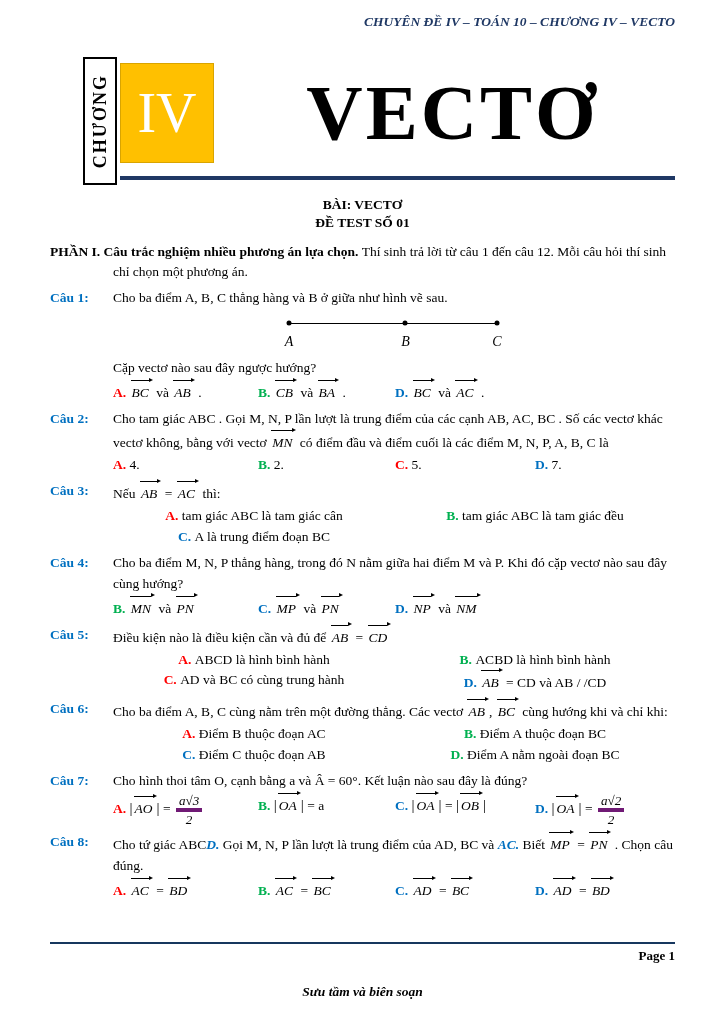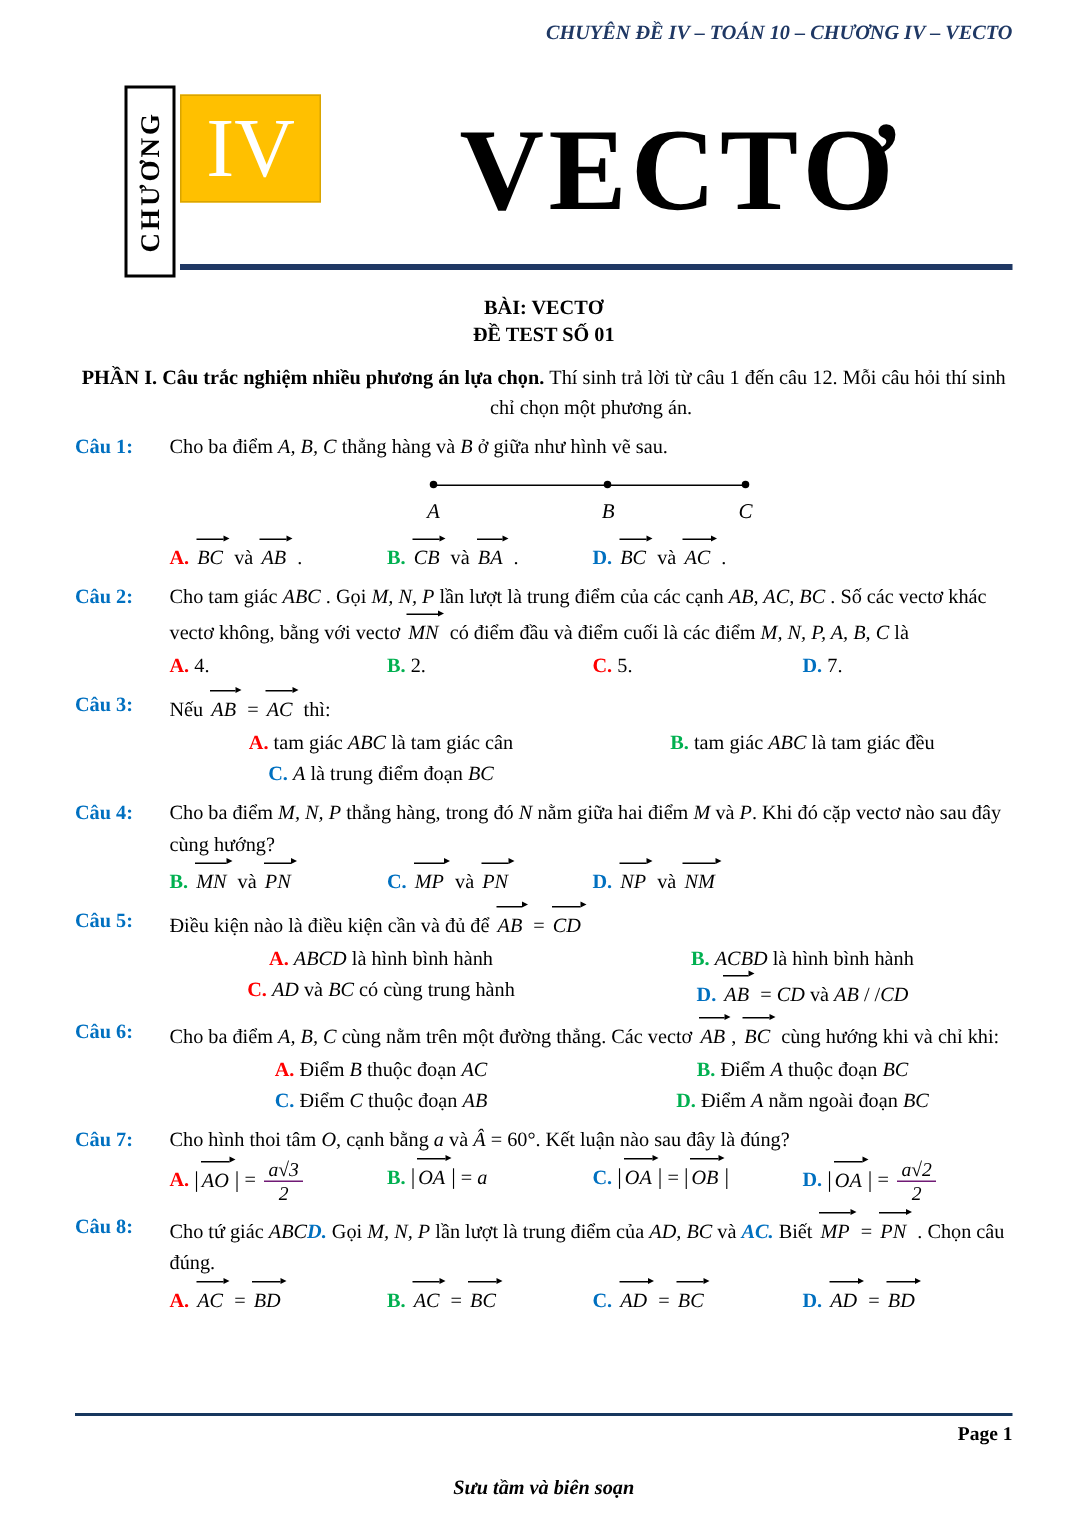--- a/index.html
+++ b/index.html
@@ -11,54 +11,54 @@
   }
   
   .doc-header{position:absolute;top:14px;right:50px;font-weight:bold;font-style:italic;
     color:#1F3864;font-size:13.5px;}
   
   .banner{position:relative;margin:36px 50px 0 50px;height:152px;}
   .chuong-box{position:absolute;left:33px;top:21px;width:34px;height:128px;border:2px solid #000;
     display:flex;align-items:center;justify-content:center;background:#fff;z-index:2;}
   .chuong-box span{writing-mode:vertical-rl;transform:rotate(180deg);font-weight:bold;
     font-size:18px;letter-spacing:2px;}
-  .iv-box{position:absolute;left:70px;top:27px;width:94px;height:72px;background:#FFC000;
+  .iv-box{position:absolute;left:70px;top:27px;width:94px;height:100px;background:#FFC000;
     border:1px solid #d9a400;display:flex;align-items:center;justify-content:center;
     color:#fff;font-size:56px;z-index:1;}
   .chapter-title{position:absolute;left:185px;right:5px;top:38px;text-align:center;
     font-weight:bold;font-size:78px;line-height:1;letter-spacing:3px;}
   .banner-rule{position:absolute;left:70px;right:0;top:140px;height:4px;background:#1F3864;}
   
   .center-titles{text-align:center;font-weight:bold;margin-top:8px;line-height:1.35;}
   
-  .part-head{margin:10px 50px 0 50px;padding-left:63px;text-indent:-63px;line-height:1.45;text-align:center;}
+  .part-head{margin:10px 50px 0 50px;padding-left:63px;text-indent:-63px;line-height:1.45;}
   
   .questions{margin:6px 50px 0 50px;}
   .question{position:relative;padding-left:63px;margin-top:5px;line-height:1.55;}
   .qlabel{position:absolute;left:0;top:0;color:#0070C0;font-weight:bold;}
   .options{display:grid;margin-top:1px;}
   .row4{grid-template-columns:145px 137px 140px 1fr;}
   .grid2{grid-template-columns:282px 1fr;text-align:center;}
   .option{white-space:nowrap;}
   .letter{font-weight:bold;}
   .seg-n{}
-  .seg-i{font-style:italic;}
+  .seg-i{}
   .seg-b{font-weight:bold;}
   .seg-bi{font-weight:bold;font-style:italic;}
   
   .vec{position:relative;display:inline-block;font-style:italic;padding:3px 4px 0 2px;}
   .vec::before{content:"";position:absolute;left:1px;right:4px;top:0;border-top:1.2px solid currentColor;}
   .vec::after{content:"";position:absolute;right:0;top:-2.5px;width:0;height:0;
     border-left:4.5px solid currentColor;border-top:2.5px solid transparent;border-bottom:2.5px solid transparent;}
   .absvec{white-space:nowrap;}
   .absvec .bar{font-size:1.12em;}
   
   .frac{display:inline-block;vertical-align:middle;text-align:center;line-height:1.15;
     font-style:italic;margin:0 2px;font-size:0.97em;}
-  .frac .num{display:block;border-bottom:1px solid #701a75;padding:0 3px;}
+  .frac .num{display:block;border-bottom:4px solid #701a75;padding:0 3px;}
   .frac .den{display:block;}
   
   .figure{position:relative;width:208px;height:42px;margin:8px 0 0 176px;}
   .fig-line{position:absolute;left:0;right:0;top:7px;border-top:1.4px solid #000;}
   .fig-dot{position:absolute;top:7px;width:5px;height:5px;border-radius:50%;background:#000;
     transform:translate(-50%,-50%);}
   .fig-label{position:absolute;top:15px;transform:translateX(-50%);font-style:italic;font-size:14px;}
   
   .footer-rule{position:absolute;left:50px;right:50px;top:942px;border-top:2.5px solid #17375E;}
   .footer-page{position:absolute;top:948px;right:50px;font-weight:bold;font-size:13px;}
@@ -94,20 +94,21 @@
       <div class="qbody"><span class="seg-n">Cho ba điểm </span><span class="seg-i">A, B, C</span><span class="seg-n"> thẳng hàng và </span><span class="seg-i">B</span><span class="seg-n"> ở giữa như hình vẽ sau.</span></div>
       <div class="figure">
         <div class="fig-line"></div>
         <span class="fig-dot" style="left: 0%;"></span>
         <span class="fig-label" style="left: 0%;">A</span>
         <span class="fig-dot" style="left: 56%;"></span>
         <span class="fig-label" style="left: 56%;">B</span>
         <span class="fig-dot" style="left: 100%;"></span>
         <span class="fig-label" style="left: 100%;">C</span>
       </div>
+      <div class="qbody"><span class="seg-n">Cặp vectơ nào sau đây ngược hướng?</span></div>
       <div class="options row4">
         <div class="option"><span class="letter" style="color: rgb(255, 0, 0);">A.&nbsp;</span><span class="vec">BC</span><span class="seg-n"> và </span><span class="vec">AB</span><span class="seg-n"> .</span></div>
         <div class="option"><span class="letter" style="color: rgb(0, 176, 80);">B.&nbsp;</span><span class="vec">CB</span><span class="seg-n"> và </span><span class="vec">BA</span><span class="seg-n"> .</span></div>
         <div class="option"><span class="letter" style="color: rgb(0, 112, 192);">D.&nbsp;</span><span class="vec">BC</span><span class="seg-n"> và </span><span class="vec">AC</span><span class="seg-n"> .</span></div>
       </div>
     </div>
     <div class="question">
       <span class="qlabel">Câu 2:</span>
       <div class="qbody"><span class="seg-n">Cho tam giác </span><span class="seg-i">ABC</span><span class="seg-n"> . Gọi </span><span class="seg-i">M, N, P</span><span class="seg-n"> lần lượt là trung điểm của các cạnh </span><span class="seg-i">AB, AC, BC</span><span class="seg-n"> . Số các vectơ khác vectơ không, bằng với vectơ </span><span class="vec">MN</span><span class="seg-n"> có điểm đầu và điểm cuối là các điểm </span><span class="seg-i">M, N, P, A, B, C</span><span class="seg-n"> là</span></div>
       <div class="options row4">

